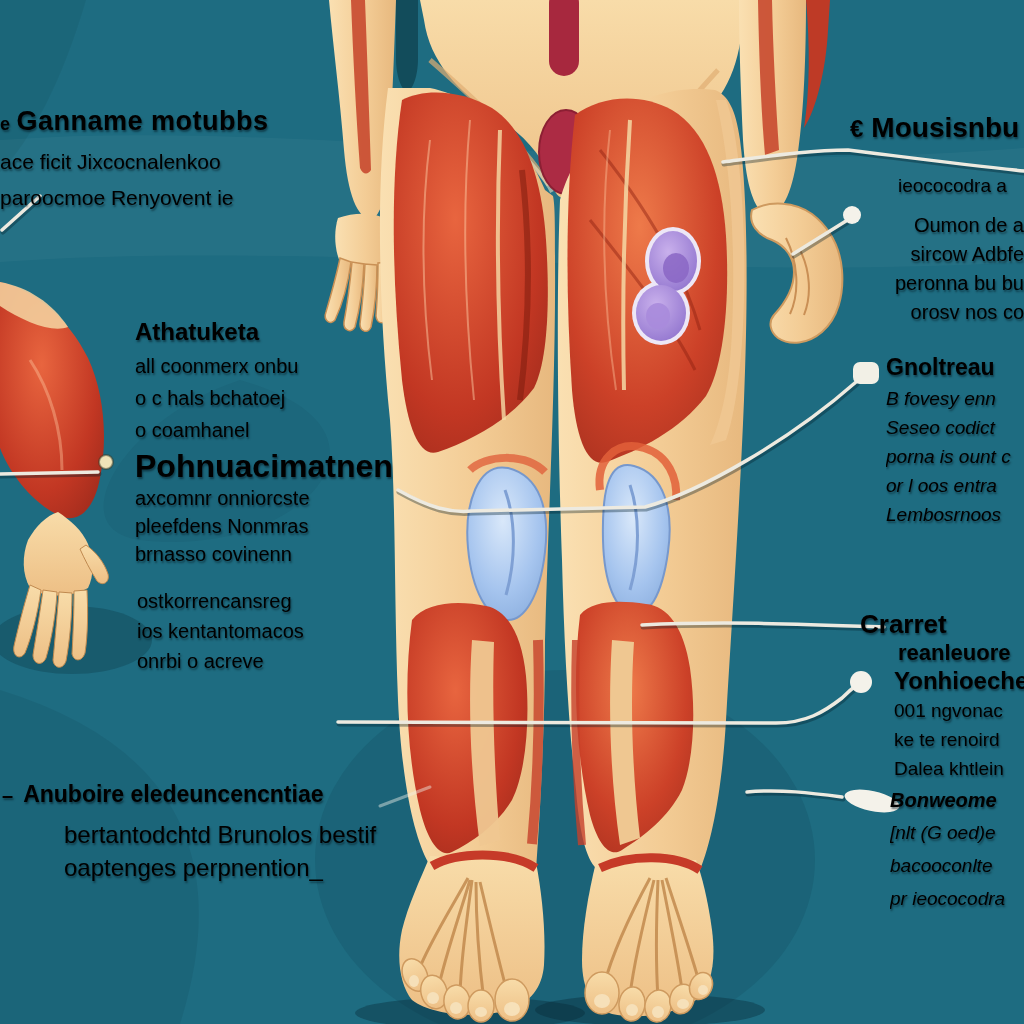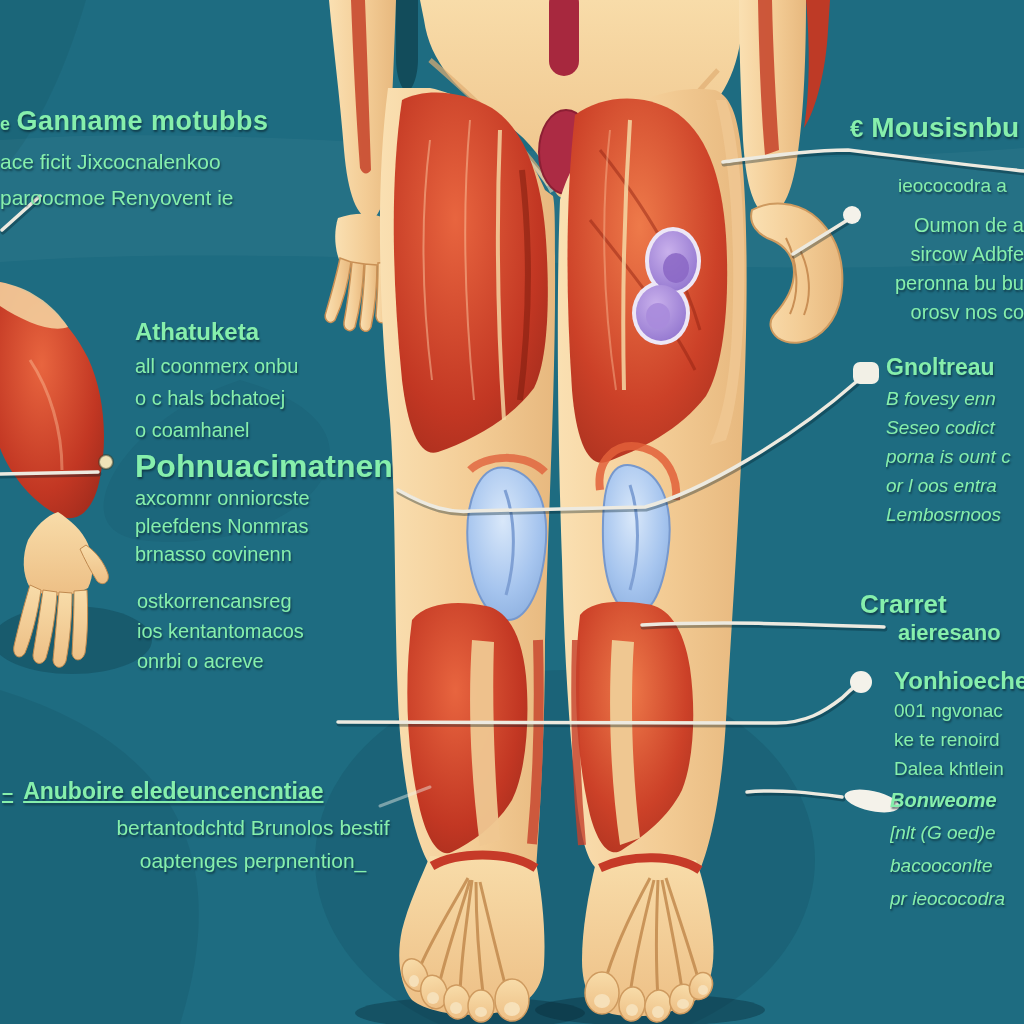--- a/index.html
+++ b/index.html
@@ -3,53 +3,53 @@
 <meta charset="utf-8">
 <style>
   html,body{margin:0;padding:0;background:#0d3440;}
   #stage{
     position:relative;width:1024px;height:1024px;overflow:hidden;
     background:#1E6C81;
     font-family:"Liberation Sans",sans-serif;
   }
   svg{position:absolute;left:0;top:0;}
   .lb{
-    position:absolute;z-index:3;color:#86efac;
+    position:absolute;z-index:3;color:#000000;
     text-shadow:1px 2px 2px rgba(5,25,35,.55);
   }
   .lb .t{font-weight:bold;white-space:nowrap;}
   .lb .ln{white-space:nowrap;}
   .pre{font-weight:bold;}
   
   #lb-l1{left:0;top:101px;width:340px;}
   #lb-l1 .t{font-size:27px;line-height:40px;letter-spacing:.5px;}
   #lb-l1 .ln{font-size:21px;line-height:36px;}
   #lb-l1 .pre{font-size:18px;margin-right:6px;}
   #lb-l2{left:135px;top:280px;}
   #lb-l2 .t{font-size:24px;line-height:36px;margin-top:34px;}
   #lb-l2 .ln{font-size:20px;line-height:32px;}
   #lb-l3{left:135px;top:438px;}
   #lb-l3 .t{font-size:32px;line-height:36px;margin-top:10px;}
   #lb-l3 .ln{font-size:20px;line-height:28px;}
   #lb-l4{left:137px;top:578px;margin-top:8px;}
   #lb-l4 .ln{font-size:20px;line-height:30px;}
   #lb-l5{left:2px;top:772px;width:440px;}
-  #lb-l5 .t{font-size:23px;line-height:38px;text-decoration:underline;}
+  #lb-l5 .t{font-size:23px;line-height:45px;}
   #lb-l5 .pre{font-size:20px;margin-right:10px;}
-  #lb-l5 .ln{font-size:21px;line-height:33px;padding-left:62px;text-align:center;}
+  #lb-l5 .ln{font-size:24px;line-height:33px;padding-left:62px;}
   
   #lb-r1{left:850px;top:110px;width:174px;overflow:hidden;}
   #lb-r1 .t{font-size:28px;line-height:36px;}
   #lb-r1 .pre{font-size:24px;margin-right:8px;font-weight:bold;}
   #lb-r1 .sub{font-size:19px;line-height:26px;margin:26px 0 12px 48px;white-space:nowrap;}
   #lb-r1 .ln{font-size:20px;line-height:29px;margin-left:38px;text-align:right;}
   #lb-r2{left:886px;top:350px;width:138px;overflow:hidden;}
   #lb-r2 .t{font-size:23px;line-height:34px;}
   #lb-r2 .ln{font-size:19px;line-height:29px;font-style:italic;}
-  #lb-r3{left:860px;top:588px;width:164px;overflow:hidden;}
+  #lb-r3{left:860px;top:608px;width:164px;overflow:hidden;}
   #lb-r3 .t{font-size:26px;line-height:32px;}
   #lb-r3 .t2{font-size:22px;font-weight:bold;margin-left:38px;white-space:nowrap;}
   #lb-r4{left:894px;top:666px;width:130px;overflow:hidden;}
   #lb-r4 .t{font-size:24px;font-weight:bold;line-height:30px;white-space:nowrap;}
   #lb-r4 .ln{font-size:19px;line-height:29px;}
   #lb-r5{left:890px;top:784px;width:134px;overflow:hidden;font-style:italic;}
   #lb-r5 .t{font-size:20px;font-weight:bold;line-height:32px;white-space:nowrap;}
   #lb-r5 .ln{font-size:19px;line-height:33px;}
 </style>
 </head>
@@ -306,21 +306,21 @@
   <div class="t">Gnoltreau</div>
   <div class="ln">B fovesy enn</div>
   <div class="ln">Seseo codict</div>
   <div class="ln">porna is ount c</div>
   <div class="ln">or l oos entra</div>
   <div class="ln">Lembosrnoos</div>
 </div>
 
 <div class="lb" id="lb-r3">
   <div class="t">Crarret</div>
-  <div class="t2">aieresano</div>
+  <div class="t2">reanleuore</div>
 </div>
 
 <div class="lb" id="lb-r4">
   <div class="t">Yonhioeche</div>
   <div class="ln">001 ngvonac</div>
   <div class="ln">ke te renoird</div>
   <div class="ln">Dalea khtlein</div>
 </div>
 
 <div class="lb" id="lb-r5">

